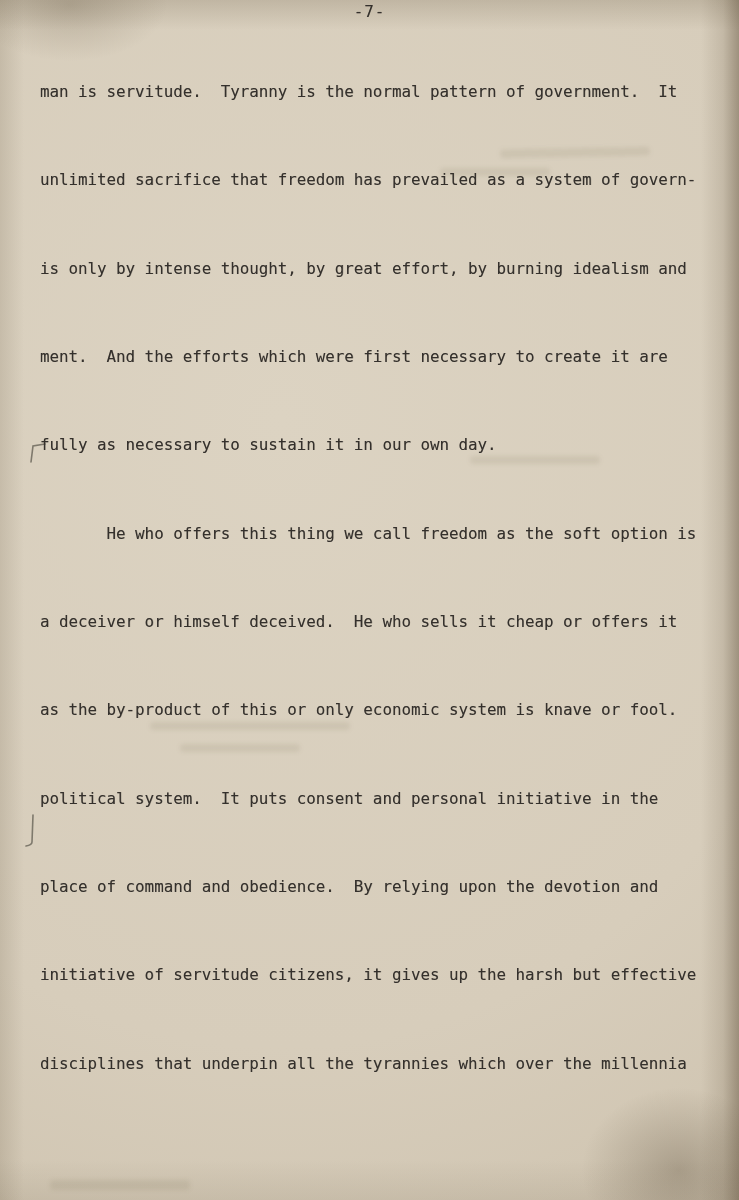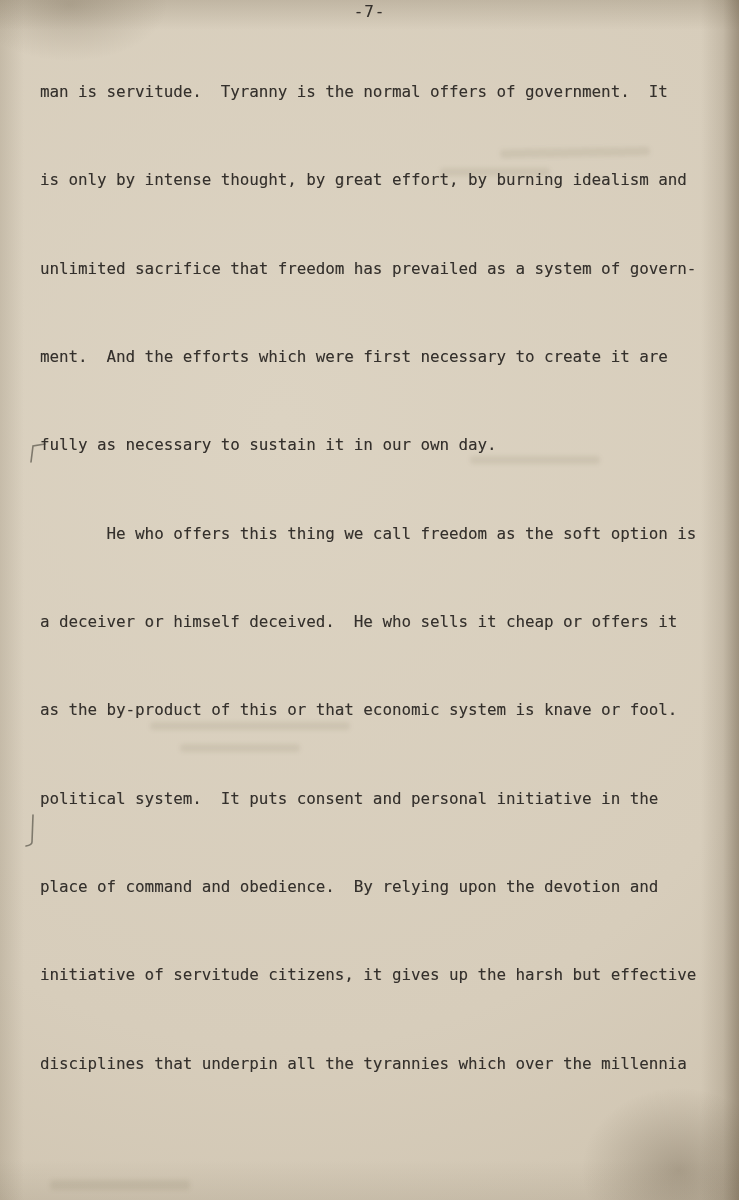--- a/index.html
+++ b/index.html
@@ -87,28 +87,28 @@
   <svg class="pencil-mark" style="left:28px; top:442px;" width="22" height="24" viewBox="0 0 22 24">
     <path d="M17,2 L5,4 L3,20" fill="none" stroke="#6f6a5e" stroke-width="1.6" stroke-linecap="round" opacity="0.85"></path>
   </svg>
   <svg class="pencil-mark" style="left:24px; top:814px;" width="16" height="34" viewBox="0 0 16 34">
     <path d="M9,1 L8,28 Q8,31 2,32" fill="none" stroke="#6f6a5e" stroke-width="1.6" stroke-linecap="round" opacity="0.85"></path>
   </svg>
 
   <div class="page-number">-7-</div>
 
   <div class="text-body">
-    <div class="line">man is servitude.  Tyranny is the normal offers of government.  It</div>
+    <div class="line">man is servitude.  Tyranny is the normal pattern of government.  It</div>
+    <div class="line">unlimited sacrifice that freedom has prevailed as a system of govern-</div>
     <div class="line">is only by intense thought, by great effort, by burning idealism and</div>
-    <div class="line">unlimited sacrifice that freedom has prevailed as a system of govern-</div>
     <div class="line">ment.  And the efforts which were first necessary to create it are</div>
     <div class="line">fully as necessary to sustain it in our own day.</div>
     <div class="line">       He who offers this thing we call freedom as the soft option is</div>
     <div class="line">a deceiver or himself deceived.  He who sells it cheap or offers it</div>
-    <div class="line">as the by-product of this or that economic system is knave or fool.</div>
+    <div class="line">as the by-product of this or only economic system is knave or fool.</div>
     <div class="line">political system.  It puts consent and personal initiative in the</div>
     <div class="line">place of command and obedience.  By relying upon the devotion and</div>
     <div class="line">initiative of servitude citizens, it gives up the harsh but effective</div>
     <div class="line">disciplines that underpin all the tyrannies which over the millennia</div>
     
     
     
     
     
     

